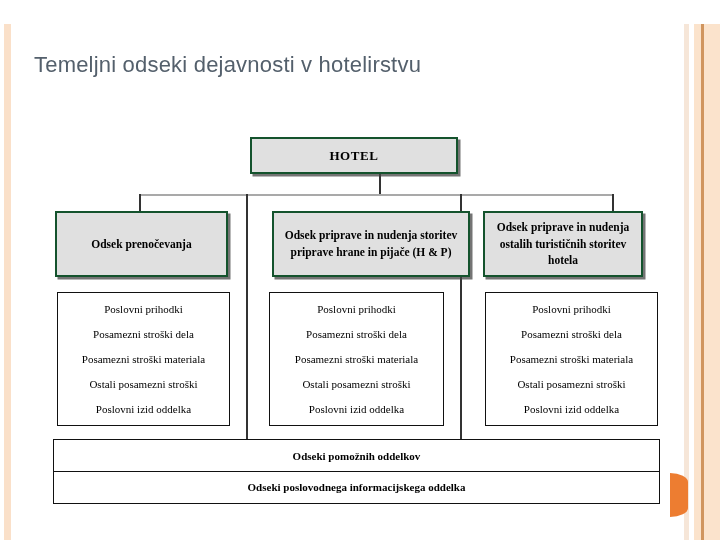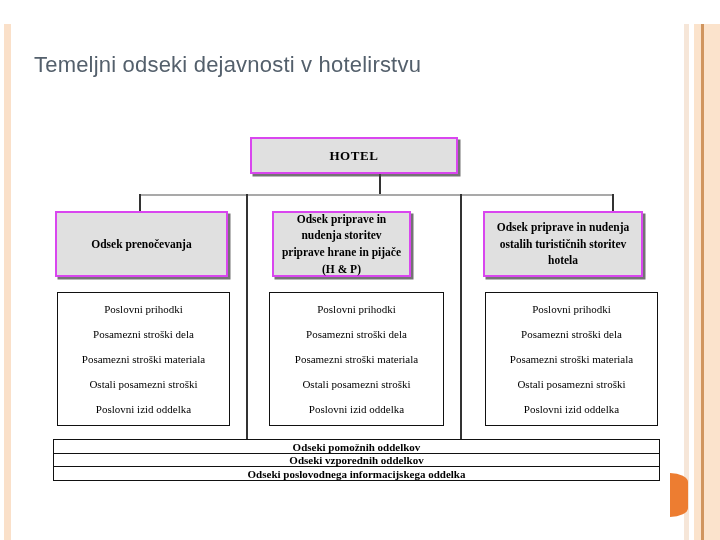--- a/index.html
+++ b/index.html
@@ -21,45 +21,45 @@
     font-size:22px; font-weight:400; color:#54606c; letter-spacing:0.2px;
   }
 
   
   .line { position:absolute; background:#333333; }
   .line-thin { background:#a9a9a9; }
 
   
   .gbox {
     position:absolute; display:flex; align-items:center; justify-content:center;
-    background:#e0e0e0; border:2px solid #d946ef;
+    background:#e0e0e0; border:2px solid #14532d;
     box-shadow:2.5px 2.5px 0 rgba(70,70,70,0.75);
     text-align:center; font-weight:bold; color:#000;
   }
   .hotel-box { left:250px; top:113px; width:208px; height:37px; font-size:13px; letter-spacing:0.6px; }
   .dept-box  { top:187px; height:66px; font-size:11.5px; line-height:1.45; padding:2px 6px; }
   .dept-1 { left:55px;  width:173px; }
-  .dept-2 { left:272px; width:139px; }
+  .dept-2 { left:272px; width:198px; }
   .dept-3 { left:483px; width:160px; }
 
   .list-box {
     position:absolute; top:268px; height:134px;
     background:#ffffff; border:1.5px solid #111;
     display:flex; flex-direction:column; justify-content:space-around;
     text-align:center; font-size:11px; color:#000; padding:4px 2px;
   }
   .list-1 { left:57px;  width:173px; }
   .list-2 { left:269px; width:175px; }
   .list-3 { left:485px; width:173px; }
   .list-item { line-height:1.1; }
   .list-item:first-child, .list-item:last-child { font-weight:normal; }
 
   .bottom-stack { position:absolute; left:53px; top:415px; width:607px; }
   .bottom-row {
-    height:15px; background:#ffffff; border:1.5px solid #111;
+    height:33px; background:#ffffff; border:1.5px solid #111;
     display:flex; align-items:center; justify-content:center;
     font-weight:bold; font-size:11px; color:#000;
   }
   .bottom-row + .bottom-row { margin-top:-1.5px; }
 
   .semicircle {
     position:absolute; left:670px; top:449px; width:18px; height:44px;
     background:#ed7d31;
     border-radius:0 44px 44px 0 / 0 22px 22px 0;
   }
@@ -106,19 +106,18 @@
   <div class="list-box list-3">
     <div class="list-item">Poslovni prihodki</div>
     <div class="list-item">Posamezni stroški dela</div>
     <div class="list-item">Posamezni stroški materiala</div>
     <div class="list-item">Ostali posamezni stroški</div>
     <div class="list-item">Poslovni izid oddelka</div>
   </div>
 
   <div class="bottom-stack">
     <div class="bottom-row">Odseki pomožnih oddelkov</div>
-    <div class="bottom-row">Odseki vzporednih oddelkov</div>
     <div class="bottom-row">Odseki poslovodnega informacijskega oddelka</div>
   </div>
 
   <div class="semicircle"></div>
 
 </div>
 
 </body></html>

